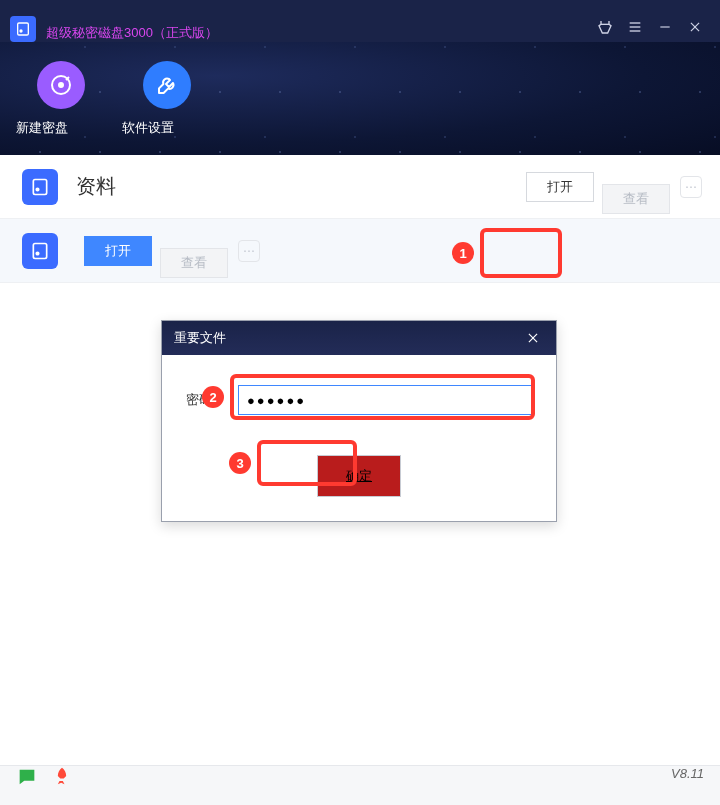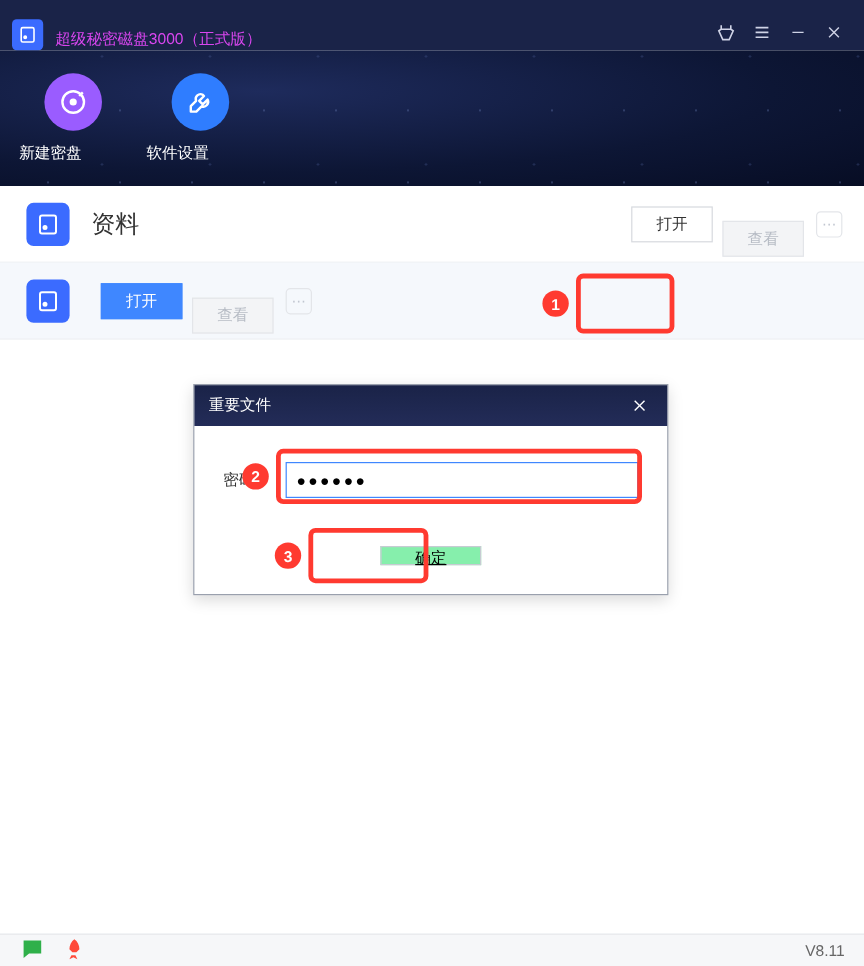--- a/index.html
+++ b/index.html
@@ -165,40 +165,40 @@
     font-size: 13px;
     letter-spacing: 2px;
   }
   .dlg-btns {
     margin-top: 40px;
     display: flex;
     justify-content: center;
     gap: 26px;
   }
   .dlg-btns button {
-    width: 84px; height: 16px;
+    width: 84px; height: 42px;
     border: 1px solid #c7cbd3;
-    background: #86efac;
+    background: #b91c1c;
     font-size: 13px;
     cursor: pointer;
     text-decoration: underline;
   }
 
   
   .footer {
     position: absolute;
     bottom: 0; left: 0; right: 0;
-    height: 27px;
+    height: 40px;
     background: #f6f7f9;
     border-top: 1px solid #e6e8ec;
     display: flex;
-    align-items: center;
     padding: 0 16px;
     font-size: 13px;
     color: #666;
+    font-style: italic;
   }
   .footer .ver { margin-left: auto; }
 
   .wrap { position: relative; width: 720px; height: 805px; }
 </style>
 </head>
 <body>
 
 <div class="wrap">
 

